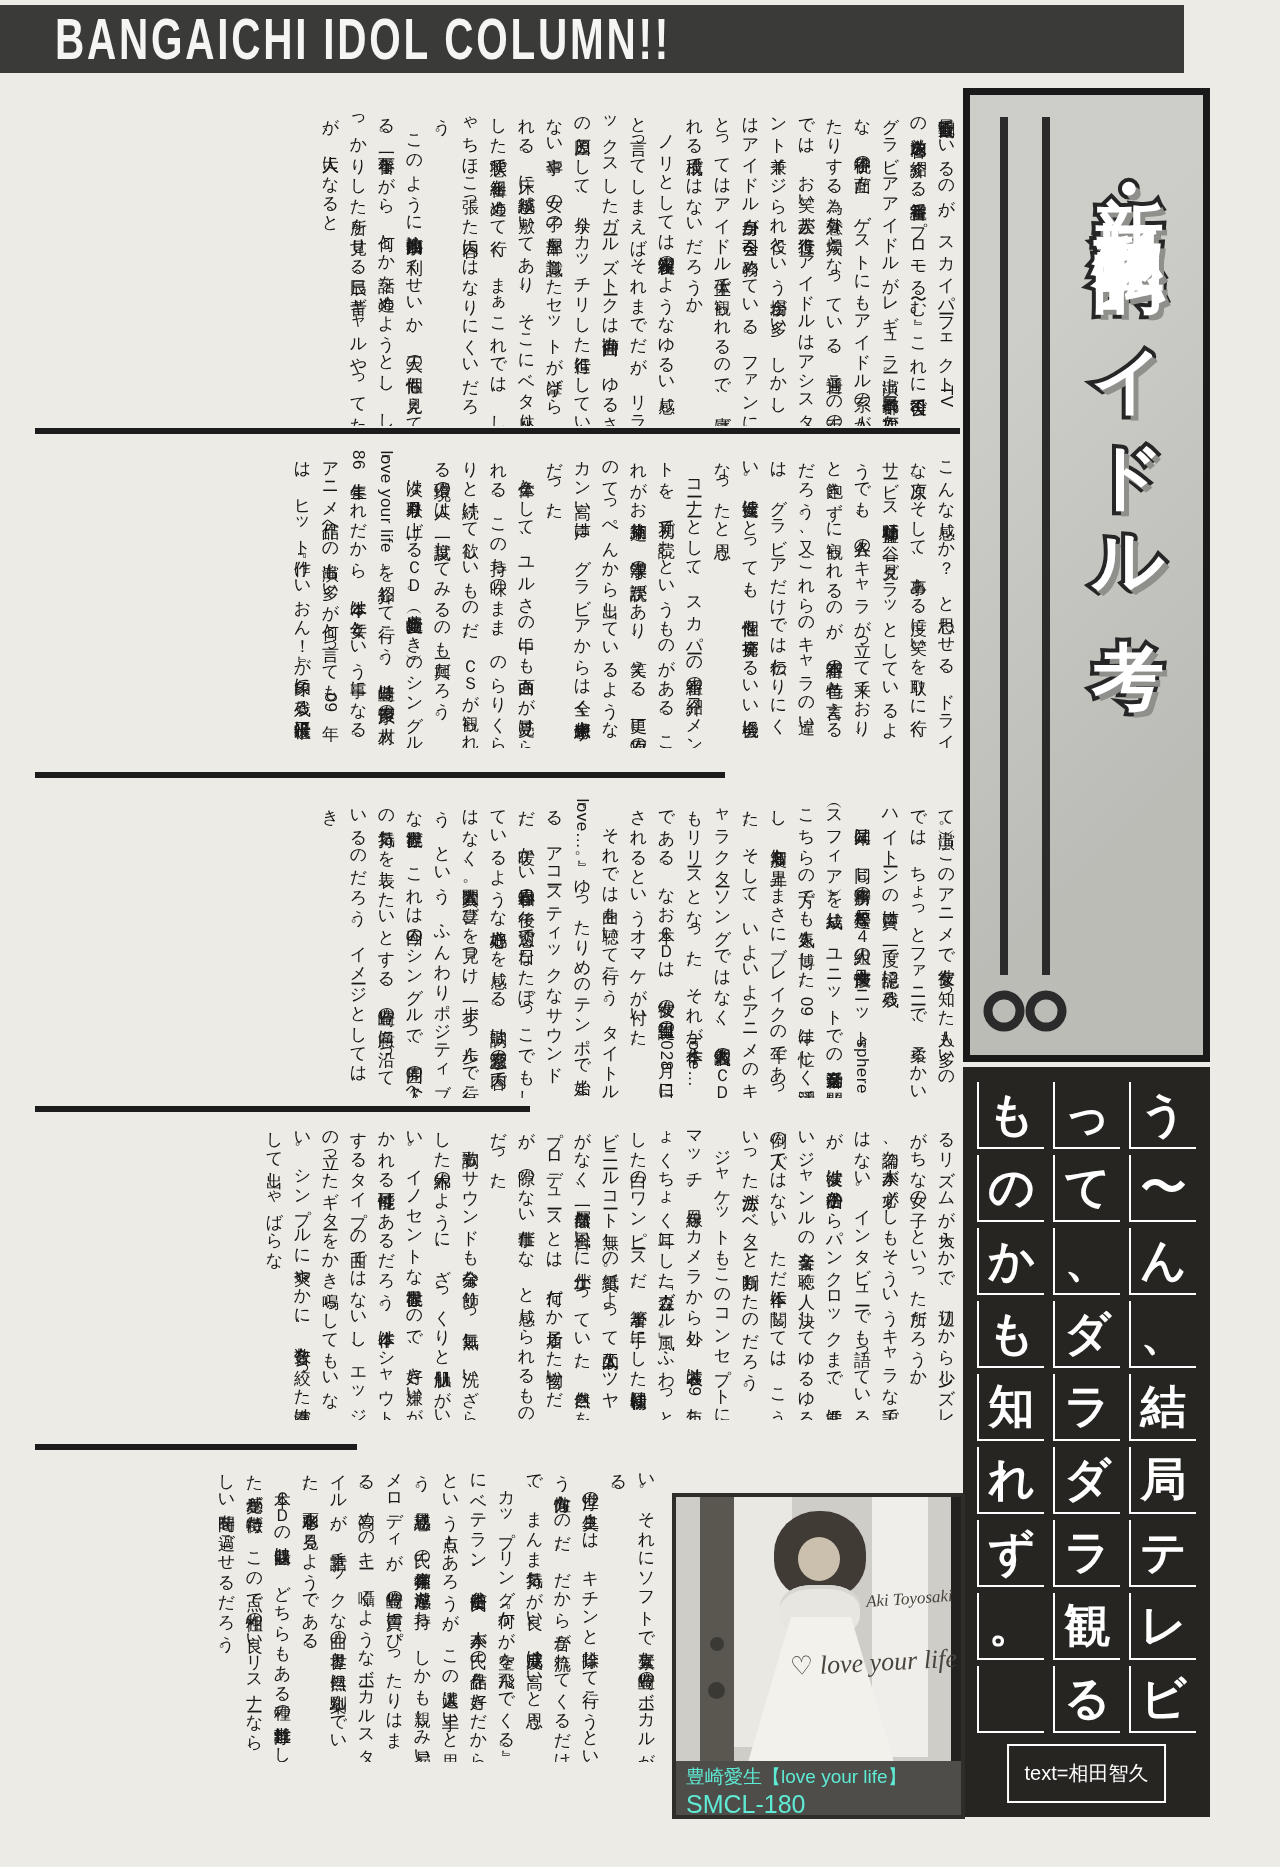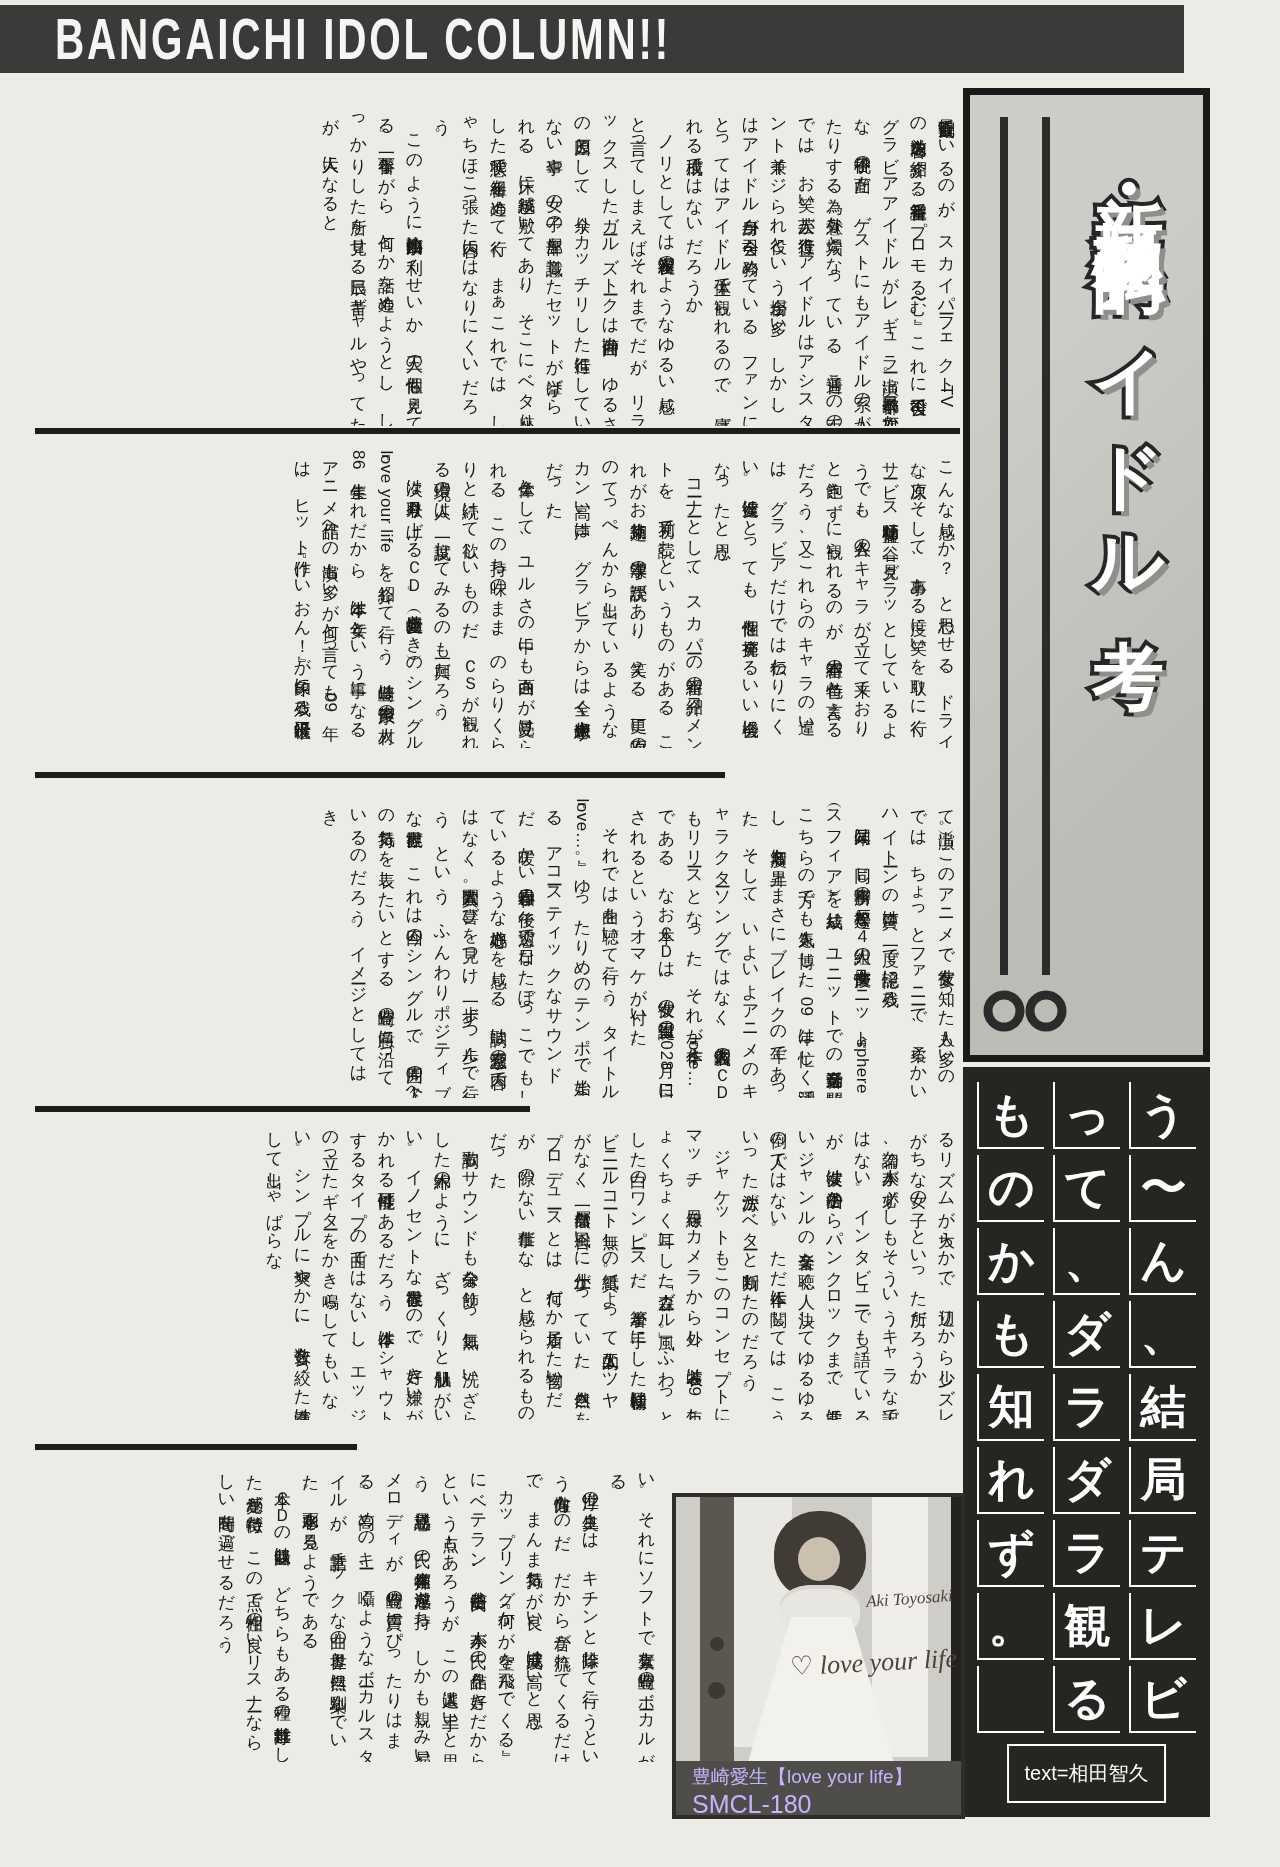--- a/index.html
+++ b/index.html
@@ -86,21 +86,21 @@
   .ph-dress{left:70px;top:120px;width:150px;height:152px;background:#f2f1ec;
     clip-path:polygon(30% 0,70% 0,100% 100%,0 100%);}
   .ph-hand{
     font-family:"Liberation Serif","DejaVu Serif",serif;font-style:italic;
     color:#4a453c;white-space:nowrap;
   }
   .ph-hand.name{right:8px;top:92px;font-size:17px;transform:rotate(-4deg);}
   .ph-hand.title2{right:4px;top:150px;font-size:26px;transform:rotate(-3deg);}
   .ph-caption{
     position:absolute;left:0;bottom:0;width:100%;height:54px;background:#4e4d49;
-    color:#c4b5fd;padding:5px 16px;box-sizing:border-box;line-height:1.2;
+    color:#5eead4;padding:5px 10px;box-sizing:border-box;line-height:1.2;
   }
   .ph-caption .l1{font-size:19px;}
   .ph-caption .l2{font-size:25px;}
   
   .footer-banner{
     position:absolute;left:50px;top:1870px;width:588px;height:74px;
     background:#a5a39d;color:#2b2b29;padding:8px 14px;box-sizing:border-box;
   }
   .footer-banner .f1{font-size:23px;font-weight:bold;letter-spacing:1px;}
   .footer-banner .f2{font-size:20px;letter-spacing:0.5px;}

